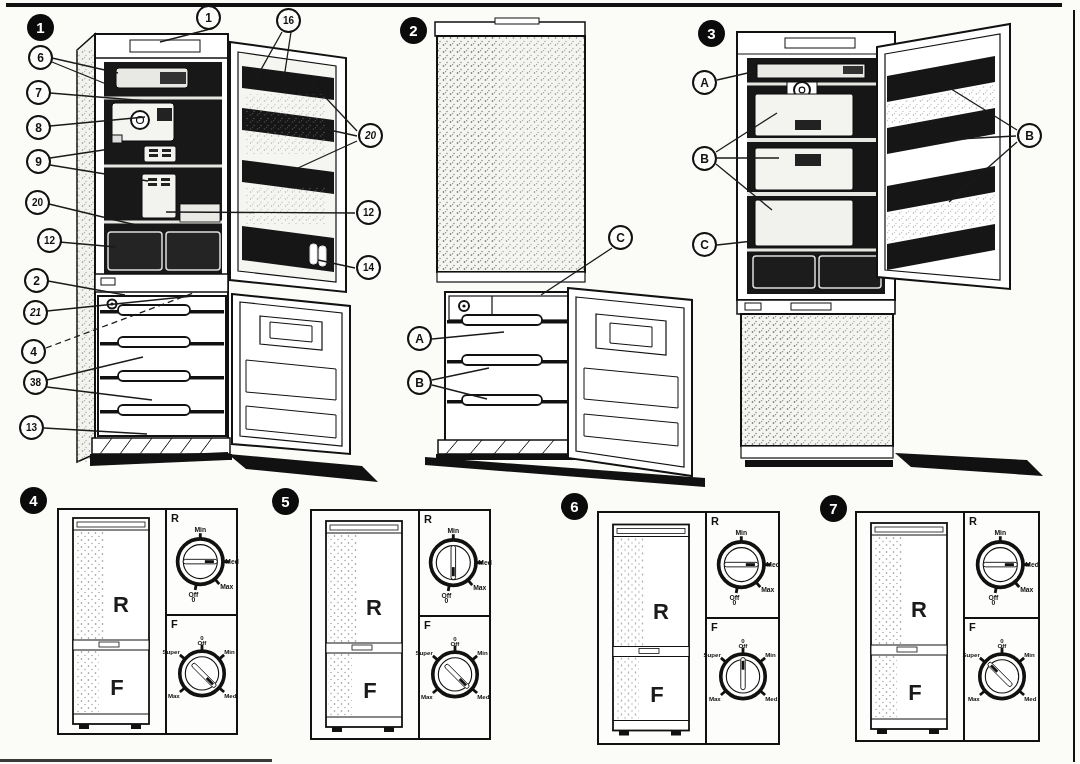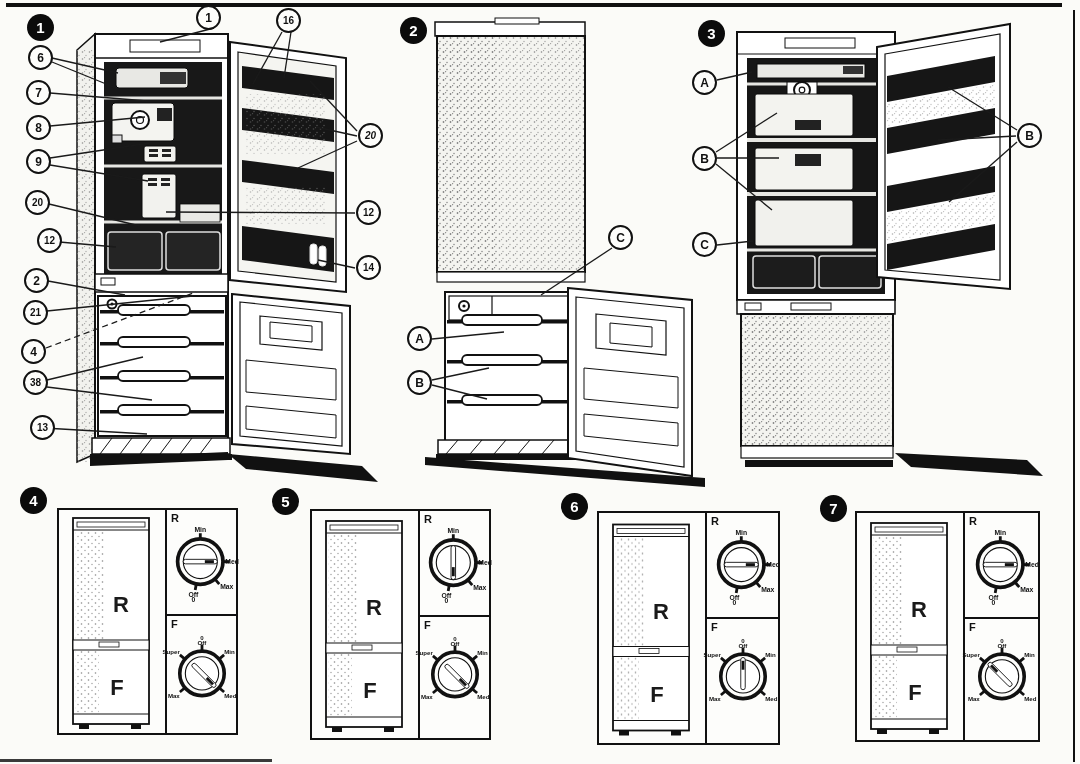--- a/index.html
+++ b/index.html
@@ -315,30 +315,30 @@
     </div>
   <div class="callout small" style="left:25px;top:190px;">
       <span>20</span>
     </div>
   <div class="callout small" style="left:24px;top:228px;margin-left:13px;">
       <span>12</span>
     </div>
   <div class="callout" style="left:24px;top:268px;">
       <span>2</span>
     </div>
-  <div class="callout small" style="left:23px;top:300px;">
+  <div class="callout small" style="left:23px;top:300px;font-style:italic;">
       <span>21</span>
     </div>
   <div class="callout" style="left:21px;top:339px;">
       <span>4</span>
     </div>
   <div class="callout small" style="left:23px;top:370px;">
       <span>38</span>
     </div>
-  <div class="callout small" style="left:30px;top:415px;">
+  <div class="callout small" style="left:19px;top:415px;">
       <span>13</span>
     </div>
   <div class="callout small" style="left:358px;top:123px;font-style:italic;">
       <span>20</span>
     </div>
   <div class="callout small" style="left:356px;top:200px;">
       <span>12</span>
     </div>
   <div class="callout small" style="left:356px;top:255px;">
       <span>14</span>

